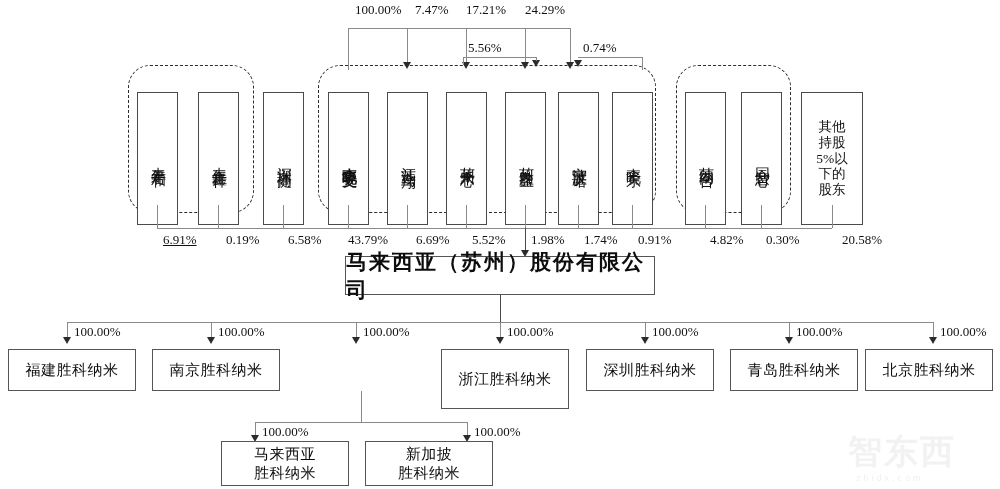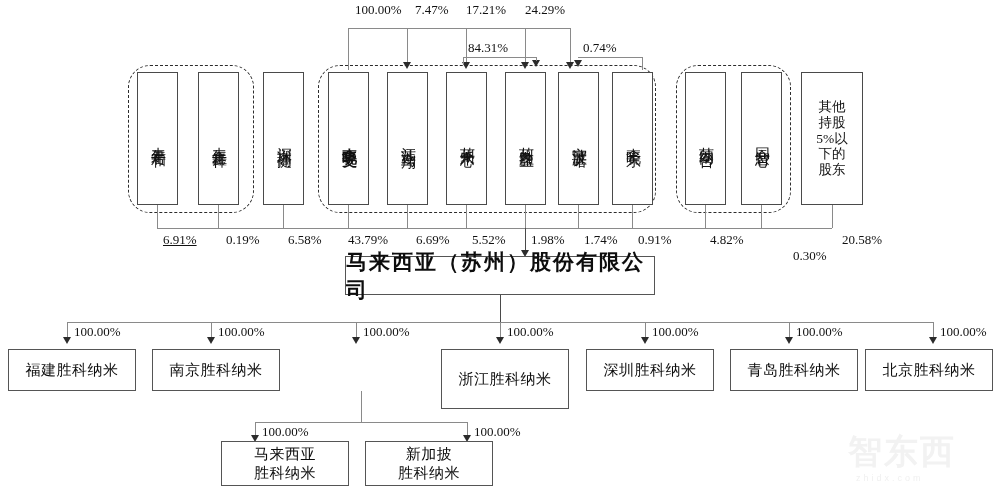--- a/index.html
+++ b/index.html
@@ -21,20 +21,21 @@
     position: absolute;
     border: 1.5px solid #4a4a4a;
     background: #ffffff;
     display: flex;
     align-items: center;
     justify-content: center;
     font-size: 15px;
     line-height: 1.05;
     color: #111;
     letter-spacing: 1px;
+    margin-top: 20px;
   }
   .sh-box .vtext {
     writing-mode: vertical-rl;
     text-orientation: upright;
     white-space: nowrap;
     font-size: 15px;
     letter-spacing: 2px;
   }
   .sh-box.bold .vtext { font-weight: bold; }
 
@@ -140,21 +141,21 @@
 </style>
 </head>
 <body>
 
 <div id="canvas">
 
   <div class="pct" style="left:355px; top:2px;">100.00%</div>
   <div class="pct" style="left:415px; top:2px;">7.47%</div>
   <div class="pct" style="left:466px; top:2px;">17.21%</div>
   <div class="pct" style="left:525px; top:2px;">24.29%</div>
-  <div class="pct" style="left:468px; top:40px;">84.31%</div>
+  <div class="pct" style="left:468px; top:40px;">5.56%</div>
   <div class="pct" style="left:583px; top:40px;">0.74%</div>
 
   <div class="vline" style="left:348px; top:28px; height:42px;"></div>
 
   <div class="hline" style="left:348px; top:28px; width:222px;"></div>
 
   <div class="vline" style="left:407px; top:28px; height:36px;"></div>
   <div class="arrow" style="left:402.5px; top:62px;"></div>
 
   <div class="vline" style="left:466px; top:28px; height:36px;"></div>
@@ -244,21 +245,21 @@
   <div class="pct" style="left:163px; top:232px;text-decoration:underline;">6.91%</div>
   <div class="pct" style="left:226px; top:232px;">0.19%</div>
   <div class="pct" style="left:288px; top:232px;">6.58%</div>
   <div class="pct" style="left:348px; top:232px;">43.79%</div>
   <div class="pct" style="left:416px; top:232px;">6.69%</div>
   <div class="pct" style="left:472px; top:232px;">5.52%</div>
   <div class="pct" style="left:531px; top:232px;">1.98%</div>
   <div class="pct" style="left:584px; top:232px;">1.74%</div>
   <div class="pct" style="left:638px; top:232px;">0.91%</div>
   <div class="pct" style="left:710px; top:232px;">4.82%</div>
-  <div class="pct" style="left:793px; top:232px;margin-top:16px;">0.30%</div>
+  <div class="pct" style="left:766px; top:232px;">0.30%</div>
   <div class="pct" style="left:842px; top:232px;">20.58%</div>
 
   <div class="main-box" style="left:345px; top:256px; width:310px; height:39px;">
     <span>马来西亚（苏州）股份有限公司</span>
   </div>
 
   <div class="vline dk" style="left:500px; top:295px; height:27px;"></div>
 
   <div class="hline" style="left:67px; top:322px; width:866px;"></div>
 

